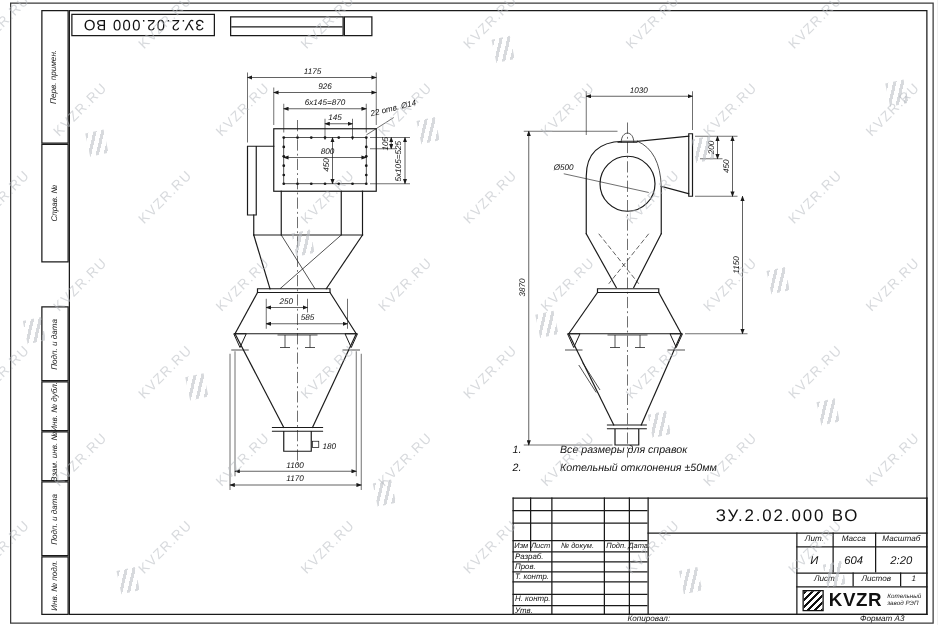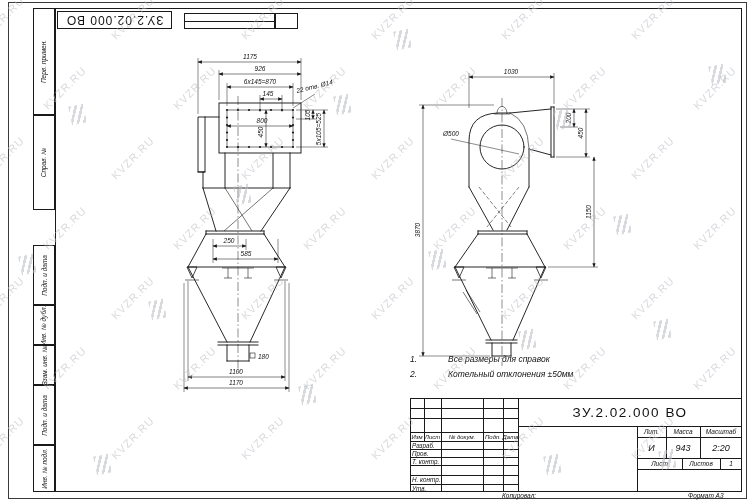--- a/index.html
+++ b/index.html
@@ -330,27 +330,37 @@
     <div class="tcell role" style="left:0;top:59px;width:31px;height:8px;">Т. контр.</div>
     <div class="tcell role" style="left:0;top:77px;width:31px;height:9px;">Н. контр.</div>
     <div class="tcell role" style="left:0;top:86px;width:31px;height:8px;">Утв.</div>
 
     <div class="tcell docnum" style="left:108px;top:0;width:224px;height:28px;">ЗУ.2.02.000 ВО</div>
 
     <div class="tcell lbl2" style="left:227px;top:28px;width:29px;height:11px;">Лит.</div>
     <div class="tcell lbl2" style="left:256px;top:28px;width:34px;height:11px;">Масса</div>
     <div class="tcell lbl2" style="left:290px;top:28px;width:42px;height:11px;">Масштаб</div>
     <div class="tcell val" style="left:227px;top:39px;width:29px;height:21px;">И</div>
-    <div class="tcell val" style="left:256px;top:39px;width:34px;height:21px;">943</div>
+    <div class="tcell val" style="left:256px;top:39px;width:34px;height:21px;">604</div>
     <div class="tcell val" style="left:290px;top:39px;width:42px;height:21px;">2:20</div>
 
     <div class="tcell lbl2" style="left:227px;top:60px;width:45px;height:11px;">Лист</div>
     <div class="tcell lbl2" style="left:272px;top:60px;width:38px;height:11px;">Листов</div>
     <div class="tcell lbl2" style="left:310px;top:60px;width:22px;height:11px;">1</div>
 
+    <div class="tcell" style="left:227px;top:71px;width:105px;height:22px;">
+      <div class="logo-wrap">
+        <div class="logo-sq"></div>
+        <div class="logo-txt">KVZR</div>
+        <div class="logo-cap">
+          <span>Котельный</span>
+          <span>завод РЭП</span>
+        </div>
+      </div>
+    </div>
   </div>
 
   <div class="below-strip" style="left:502px;top:492px;">Копировал:</div>
   <div class="below-strip" style="left:688px;top:492px;">Формат А3</div>
 
   <div id="wm">
       <div class="wm-text" style="left: -25px; top: 12px;">KVZR.RU</div>
       <div class="wm-text" style="left: 105px; top: 12px;">KVZR.RU</div>
       <div class="wm-text" style="left: 235px; top: 12px;">KVZR.RU</div>
       <div class="wm-text" style="left: 365px; top: 12px;">KVZR.RU</div>

